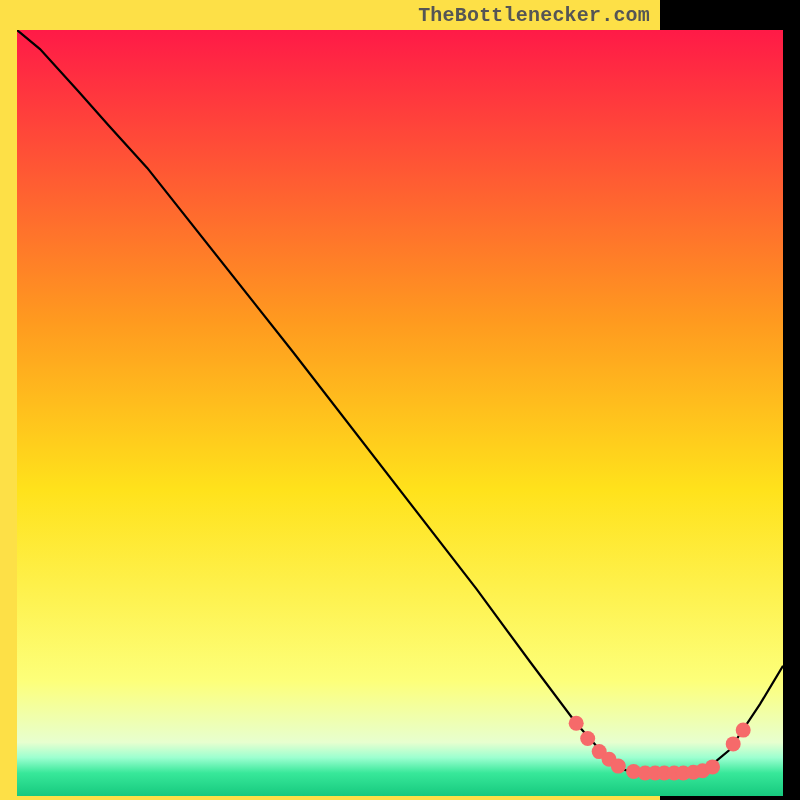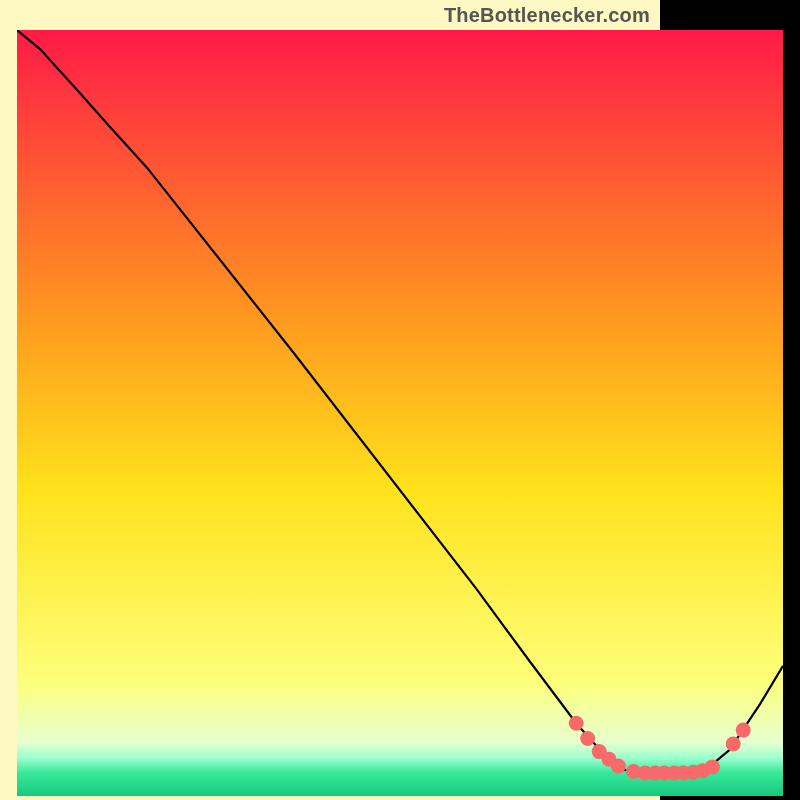--- a/index.html
+++ b/index.html
@@ -8,21 +8,22 @@
     width: 800px;
     height: 800px;
     background: #000;
     overflow: hidden;
     font-family: Arial, Helvetica, sans-serif;
   }
   .frame {
     position: relative;
     width: 660px;
     height: 800px;
-    background: #fef9c3;
+    background: #fde047;
+    font-family: Liberation Mono, monospace;
   }
   .attribution {
     position: absolute;
     top: 4px;
     right: 10px;
     color: #555;
     font-size: 20px;
     font-weight: 600;
     letter-spacing: 0.2px;
     user-select: none;

